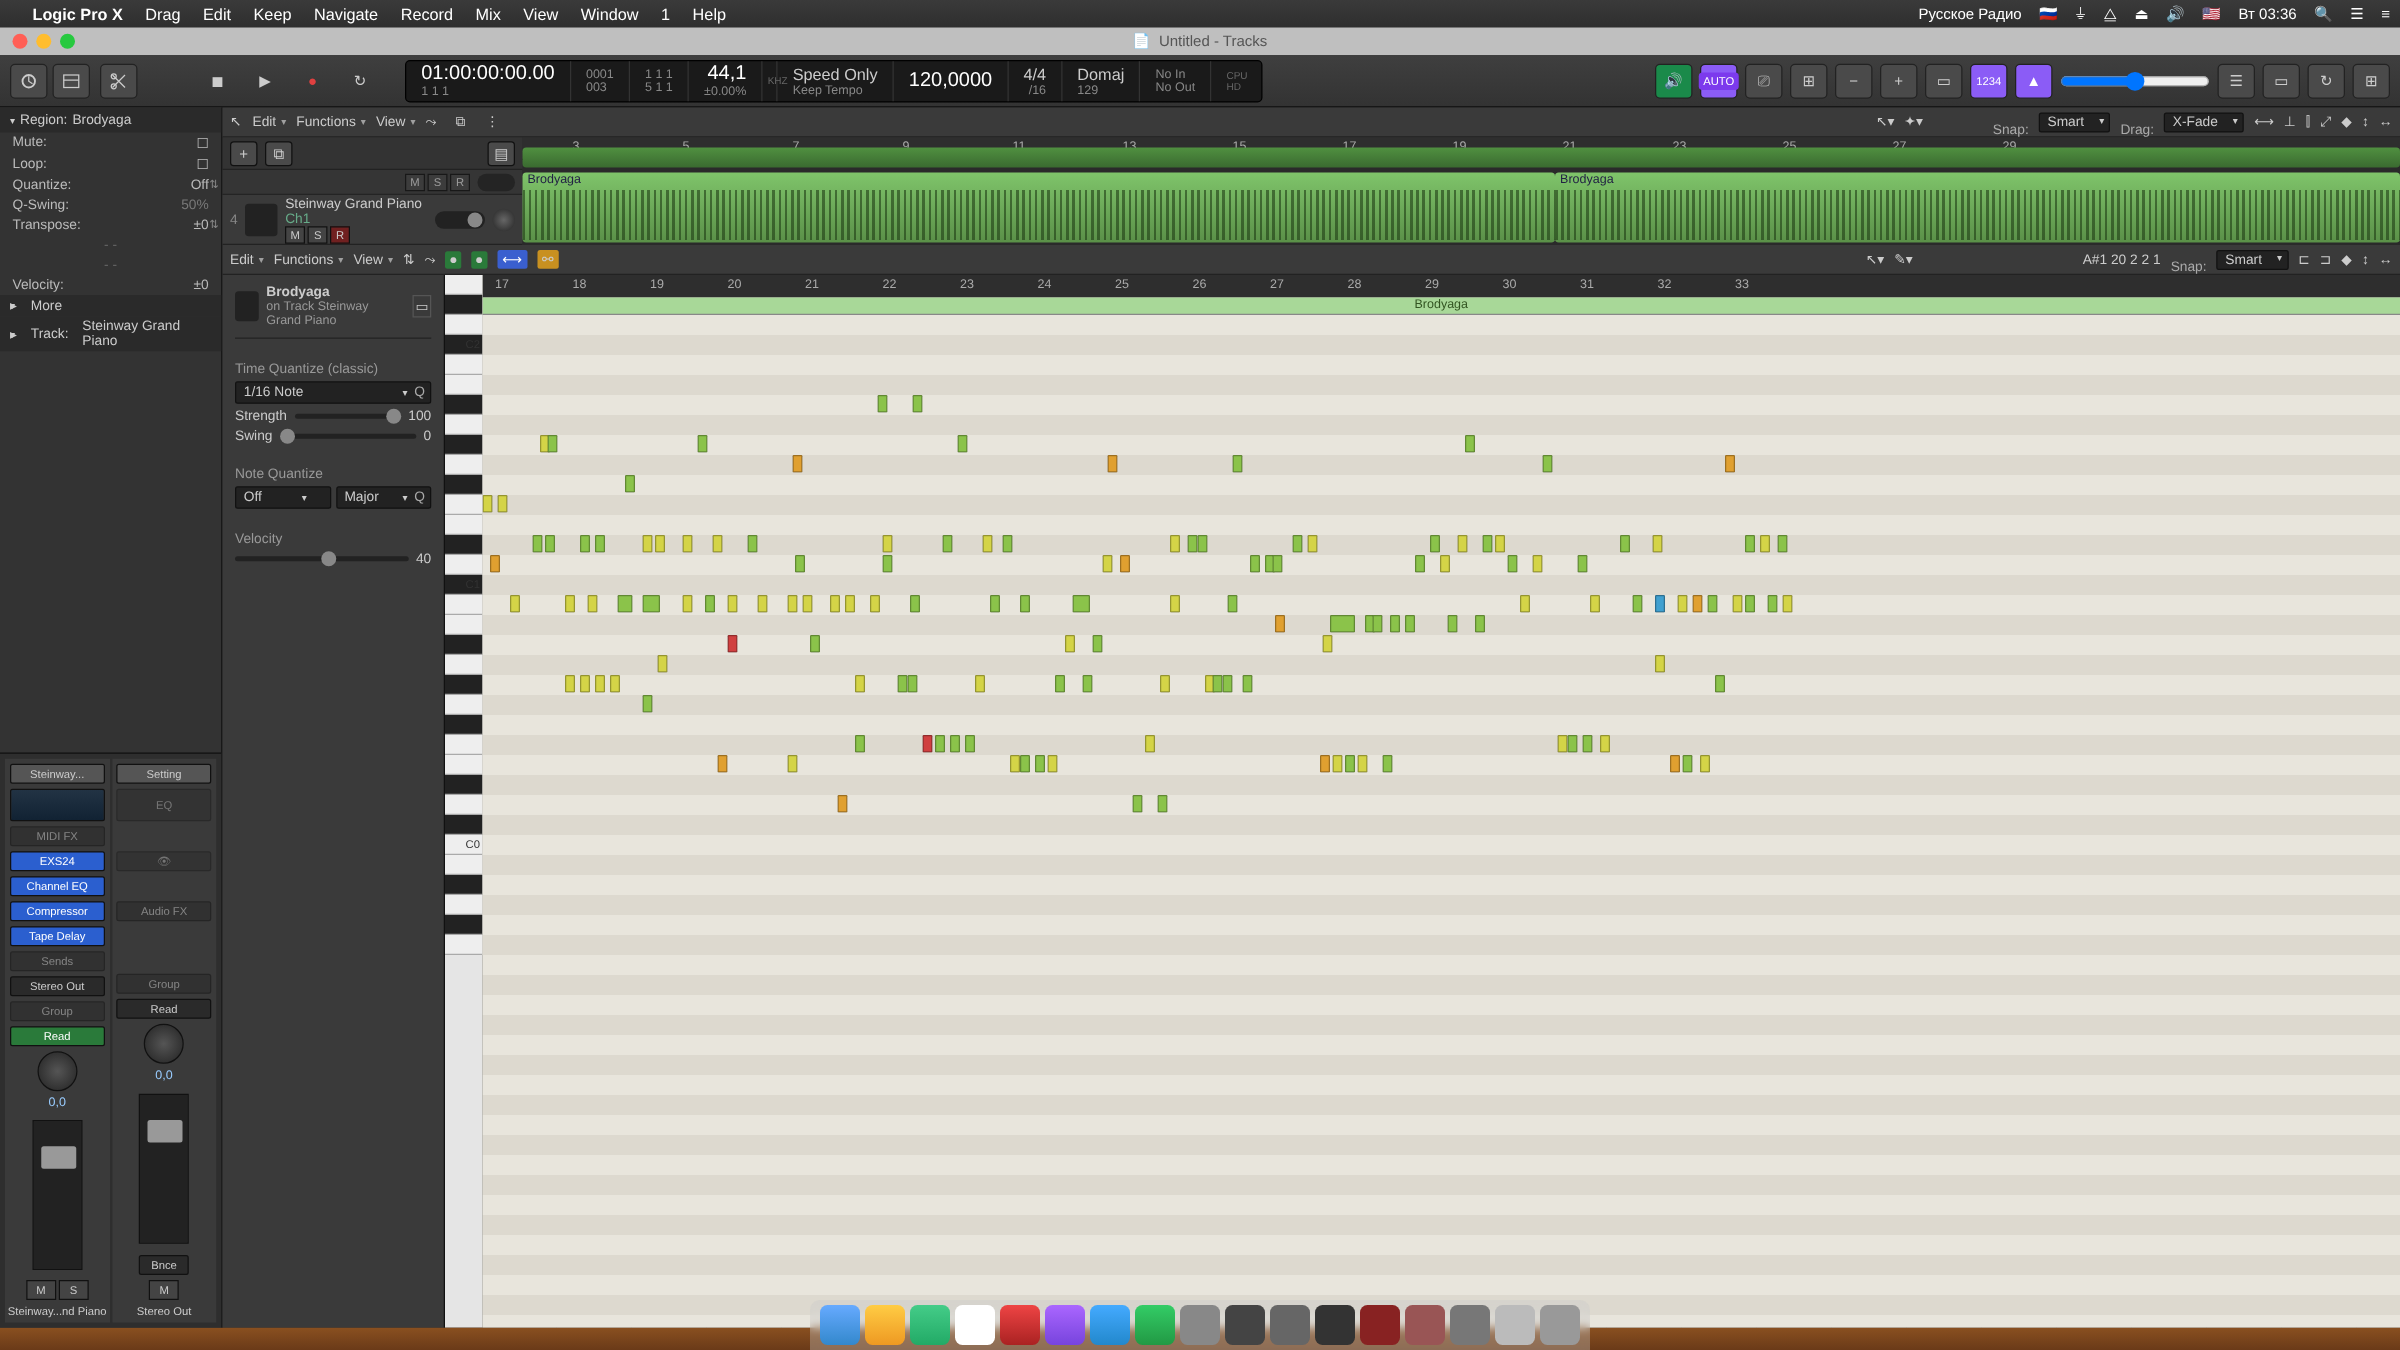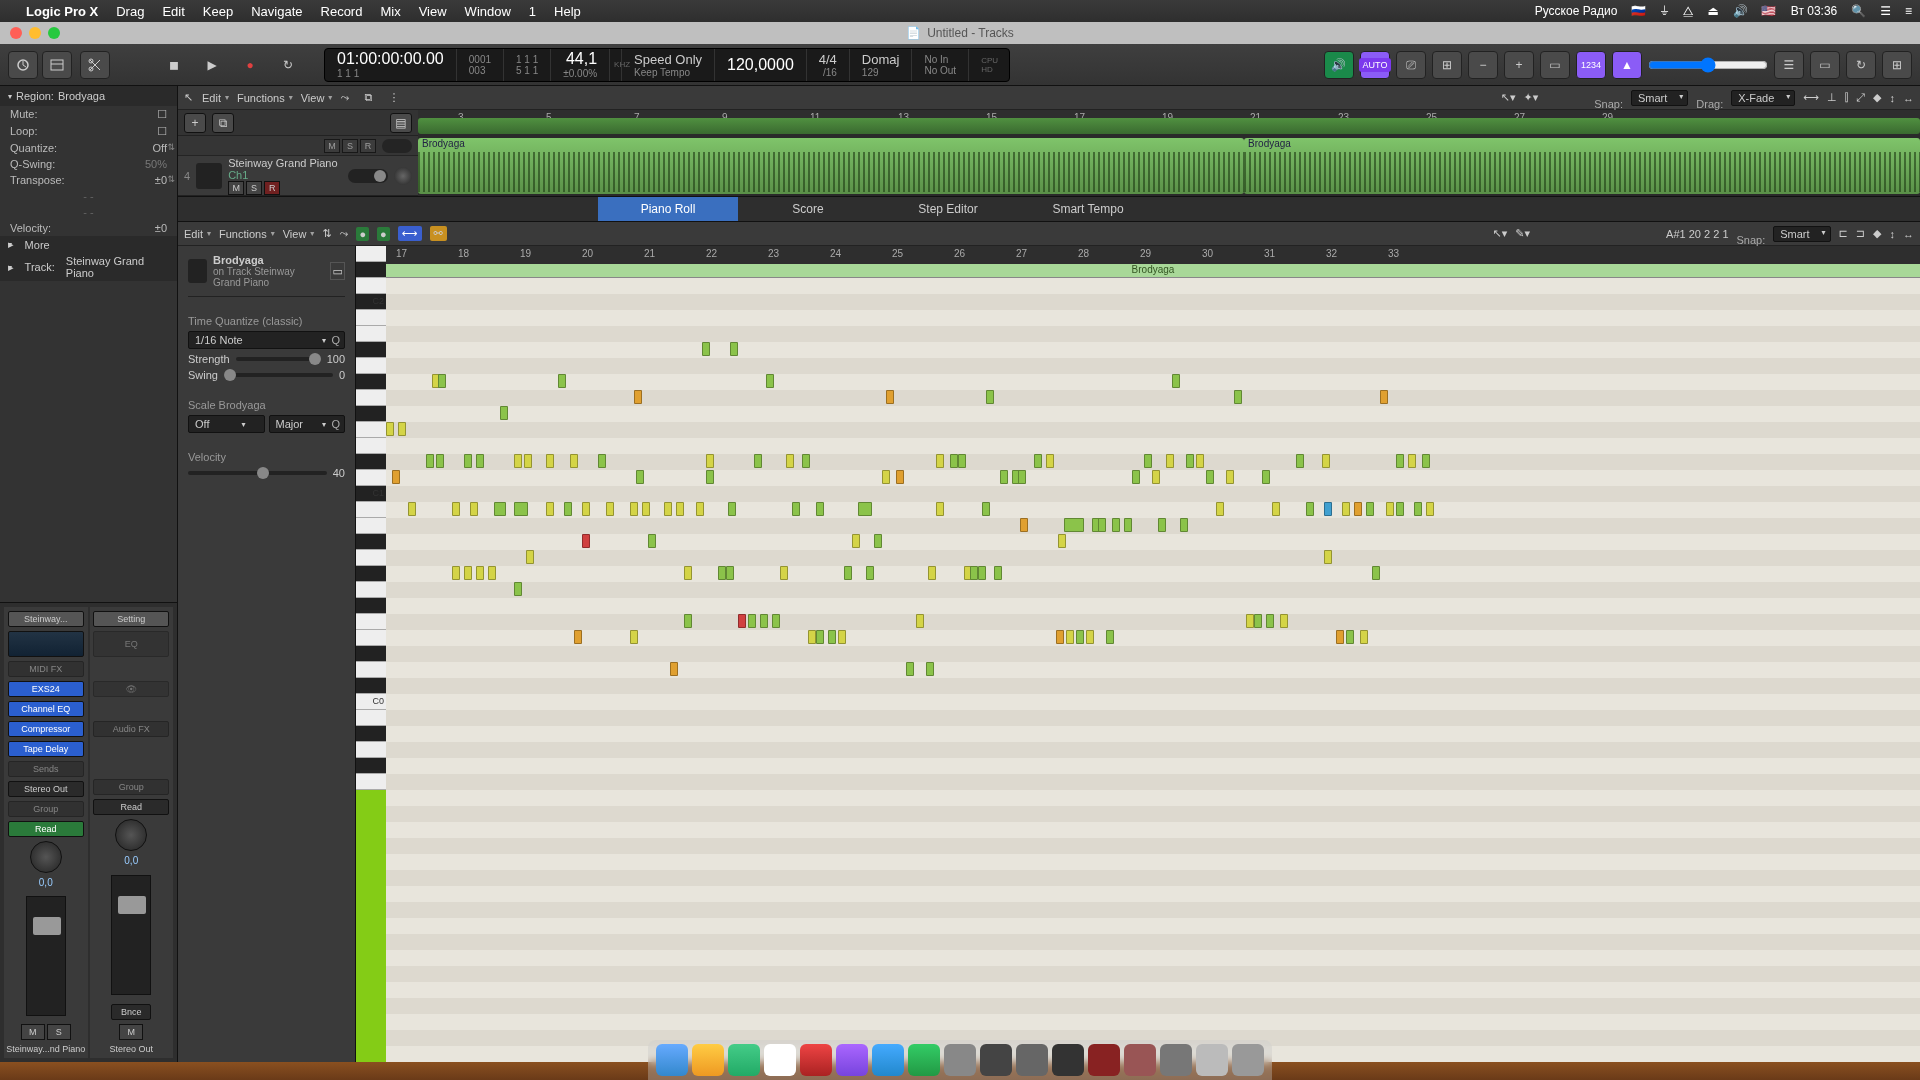--- a/index.html
+++ b/index.html
@@ -111,21 +111,21 @@
 .pr-select{ background:#222; border:1px solid #111; padding:2px 6px; border-radius:2px; display:flex; justify-content:space-between; align-items:center; position:relative;}
 .pr-select::after{content:"▾"; font-size:8px; position:absolute; right:18px;}
 .pr-q{ position:absolute; right:4px; top:2px; color:#aaa;}
 .pr-slider-row{display:flex; align-items:center; gap:6px; margin-top:4px;}
 .pr-slider{ flex:1; height:4px; background:#222; border-radius:2px; position:relative;}
 .pr-slider .thumb{position:absolute; width:12px; height:12px; background:#888; border-radius:50%; top:-4px;}
 .pr-scale-row{display:flex; gap:4px; margin-top:4px; align-items:center;}
 .pr-scale-row .pr-select{flex:1;}
 
 .pr-main{ flex:1; display:flex; min-width:0;}
-.piano-keys{ width:30px; background:#84cc16; position:relative;}
+.piano-keys{ width:30px; background:#e5e5e5; position:relative;}
 .key{ height:16px; border-bottom:1px solid #aaa; background:#eee;}
 .key.black{ background:#222;}
 .key-label{ position:absolute; right:2px; font-size:9px; color:#333;}
 .pr-grid{ flex:1; position:relative; background:#e8e5dc; overflow:hidden;}
 .pr-ruler{ height:18px; background:#2e2e2e; color:#aaa; font-size:10px; position:relative;}
 .pr-region-strip{height:14px; background:#a8d898; position:relative; border-bottom:1px solid #888;}
 .pr-region-strip .lbl{position:absolute; left:50%; transform:translateX(-50%); font-size:10px; color:#335522;}
 .grid-rows{position:absolute; top:32px; left:0; right:0; bottom:0;
  background-image:
   repeating-linear-gradient(to bottom, #e8e5dc 0 16px, #ddd9cf 16px 32px),
@@ -473,28 +473,20 @@
           <div class="region-label">Brodyaga</div>
           <div class="mini-notes"></div>
         </div>
         <div class="region green" style="left:55%;right:0">
           <div class="region-label">Brodyaga</div>
           <div class="mini-notes"></div>
         </div>
       </div>
     </div>
 
-    <div class="editor-tabs">
-      <div class="editor-tabs-wrap">
-        <div class="tab active">Piano Roll</div>
-        <div class="tab">Score</div>
-        <div class="tab">Step Editor</div>
-        <div class="tab">Smart Tempo</div>
-      </div>
-    </div>
 
     <div class="sub-toolbar">
       <span class="menu">Edit</span>
       <span class="menu">Functions</span>
       <span class="menu">View</span>
       <span>⇅</span>
       <span>⤳</span>
       <span style="background:#2a7a3a;padding:1px 3px;border-radius:2px">●</span>
       <span style="background:#2a7a3a;padding:1px 3px;border-radius:2px">●</span>
       <span style="background:#3a5fcf;padding:1px 4px;border-radius:2px;color:#fff">⟷</span>
@@ -537,21 +529,21 @@
             <span>100</span>
           </div>
         <div class="pr-slider-row">
             <span>Swing</span>
             <div class="pr-slider">
               <div class="thumb" style="left:0"></div>
             </div>
             <span>0</span>
           </div>
 
-        <div class="pr-section-label">Scale Brodyaga</div>
+        <div class="pr-section-label">Note Quantize</div>
         <div class="pr-scale-row">
           <div class="pr-select" style="width:60px">
               <span>Off</span>
             </div>
           <div class="pr-select">
               <span>Major</span>
               <span class="pr-q">Q</span>
             </div>
         </div>
 

